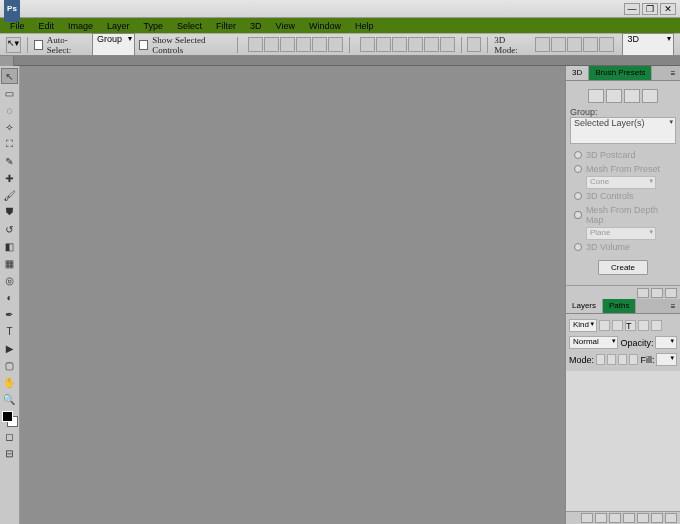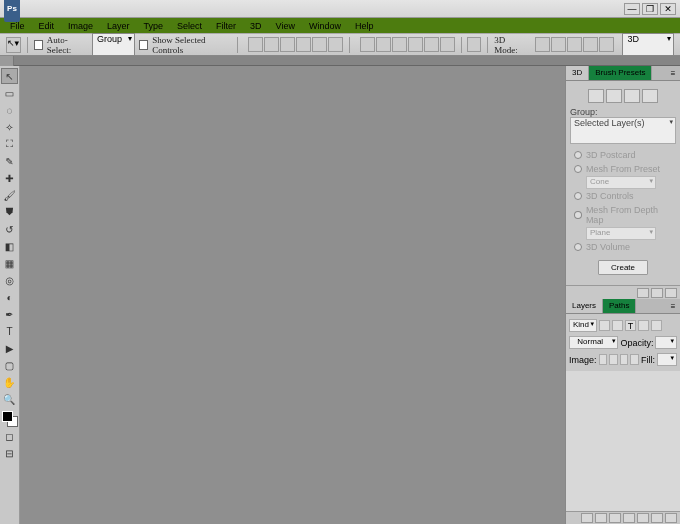--- a/index.html
+++ b/index.html
@@ -55,21 +55,21 @@
 .radio-row { display:flex; align-items:center; gap:4px; padding:2px 0 2px 4px; color:#999;}
 .radio { width:8px; height:8px; border:1px solid #888; border-radius:50%; background:#ddd;}
 .indent-select{ width:70px; height:13px; border:1px solid #bbb; background:#e5e5e5; margin-left:16px; padding:0 10px 0 3px; position:relative; font-size:8px; color:#999;}
 .indent-select::after{content:"▾";position:absolute;right:2px;top:0;font-size:7px;}
 .create-btn { display:block; margin:6px auto; padding:2px 12px; border:1px solid #999; background:#e8e8e8; border-radius:1px; font-size:8px;}
 .panel-gap { flex:1; background:#8f8f8f;}
 .ftr { display:flex; height:14px; align-items:center; justify-content:flex-end; gap:2px; padding:0 3px; border-top:1px solid #999;}
 .ftr-ico{width:12px;height:10px;border:1px solid #999;background:#d8d8d8;}
 
 .layers-body { padding:3px;}
-.l-row { display:flex; align-items:center; gap:2px; padding:2px 0;text-align:center;}
+.l-row { display:flex; align-items:center; gap:2px; padding:2px 0;}
 .l-select{ height:13px; border:1px solid #aaa; background:#eee; padding:0 10px 0 3px;font-size:8px;position:relative;}
 .l-select::after{content:"▾";position:absolute;right:2px;top:0;font-size:7px;}
 .l-ico{width:11px;height:11px;border:1px solid #aaa;background:#ddd;}
 .layers-list{ height:145px; background:#d8d8d8;}
 .bottom-strip{height:14px;border-top:1px solid #999;display:flex;align-items:center;justify-content:flex-end;gap:2px;padding:0 3px;}
 </style>
 </head>
 <body>
 
 <div class="titlebar">
@@ -233,21 +233,21 @@
         <div class="l-ico">T</div>
         <div class="l-ico"></div>
         <div class="l-ico"></div>
       </div>
       <div class="l-row">
         <div class="l-select" style="width:52px">Normal</div>
         <span>Opacity:</span>
         <div class="l-select" style="width:22px"></div>
       </div>
       <div class="l-row">
-        <span>Image:</span>
+        <span>Mode:</span>
         <div class="l-ico"></div>
         <div class="l-ico"></div>
         <div class="l-ico"></div>
         <div class="l-ico"></div>
         <span style="margin-left:auto">Fill:</span>
         <div class="l-select" style="width:22px"></div>
       </div>
     </div>
     <div class="layers-list"></div>
     <div class="bottom-strip">

